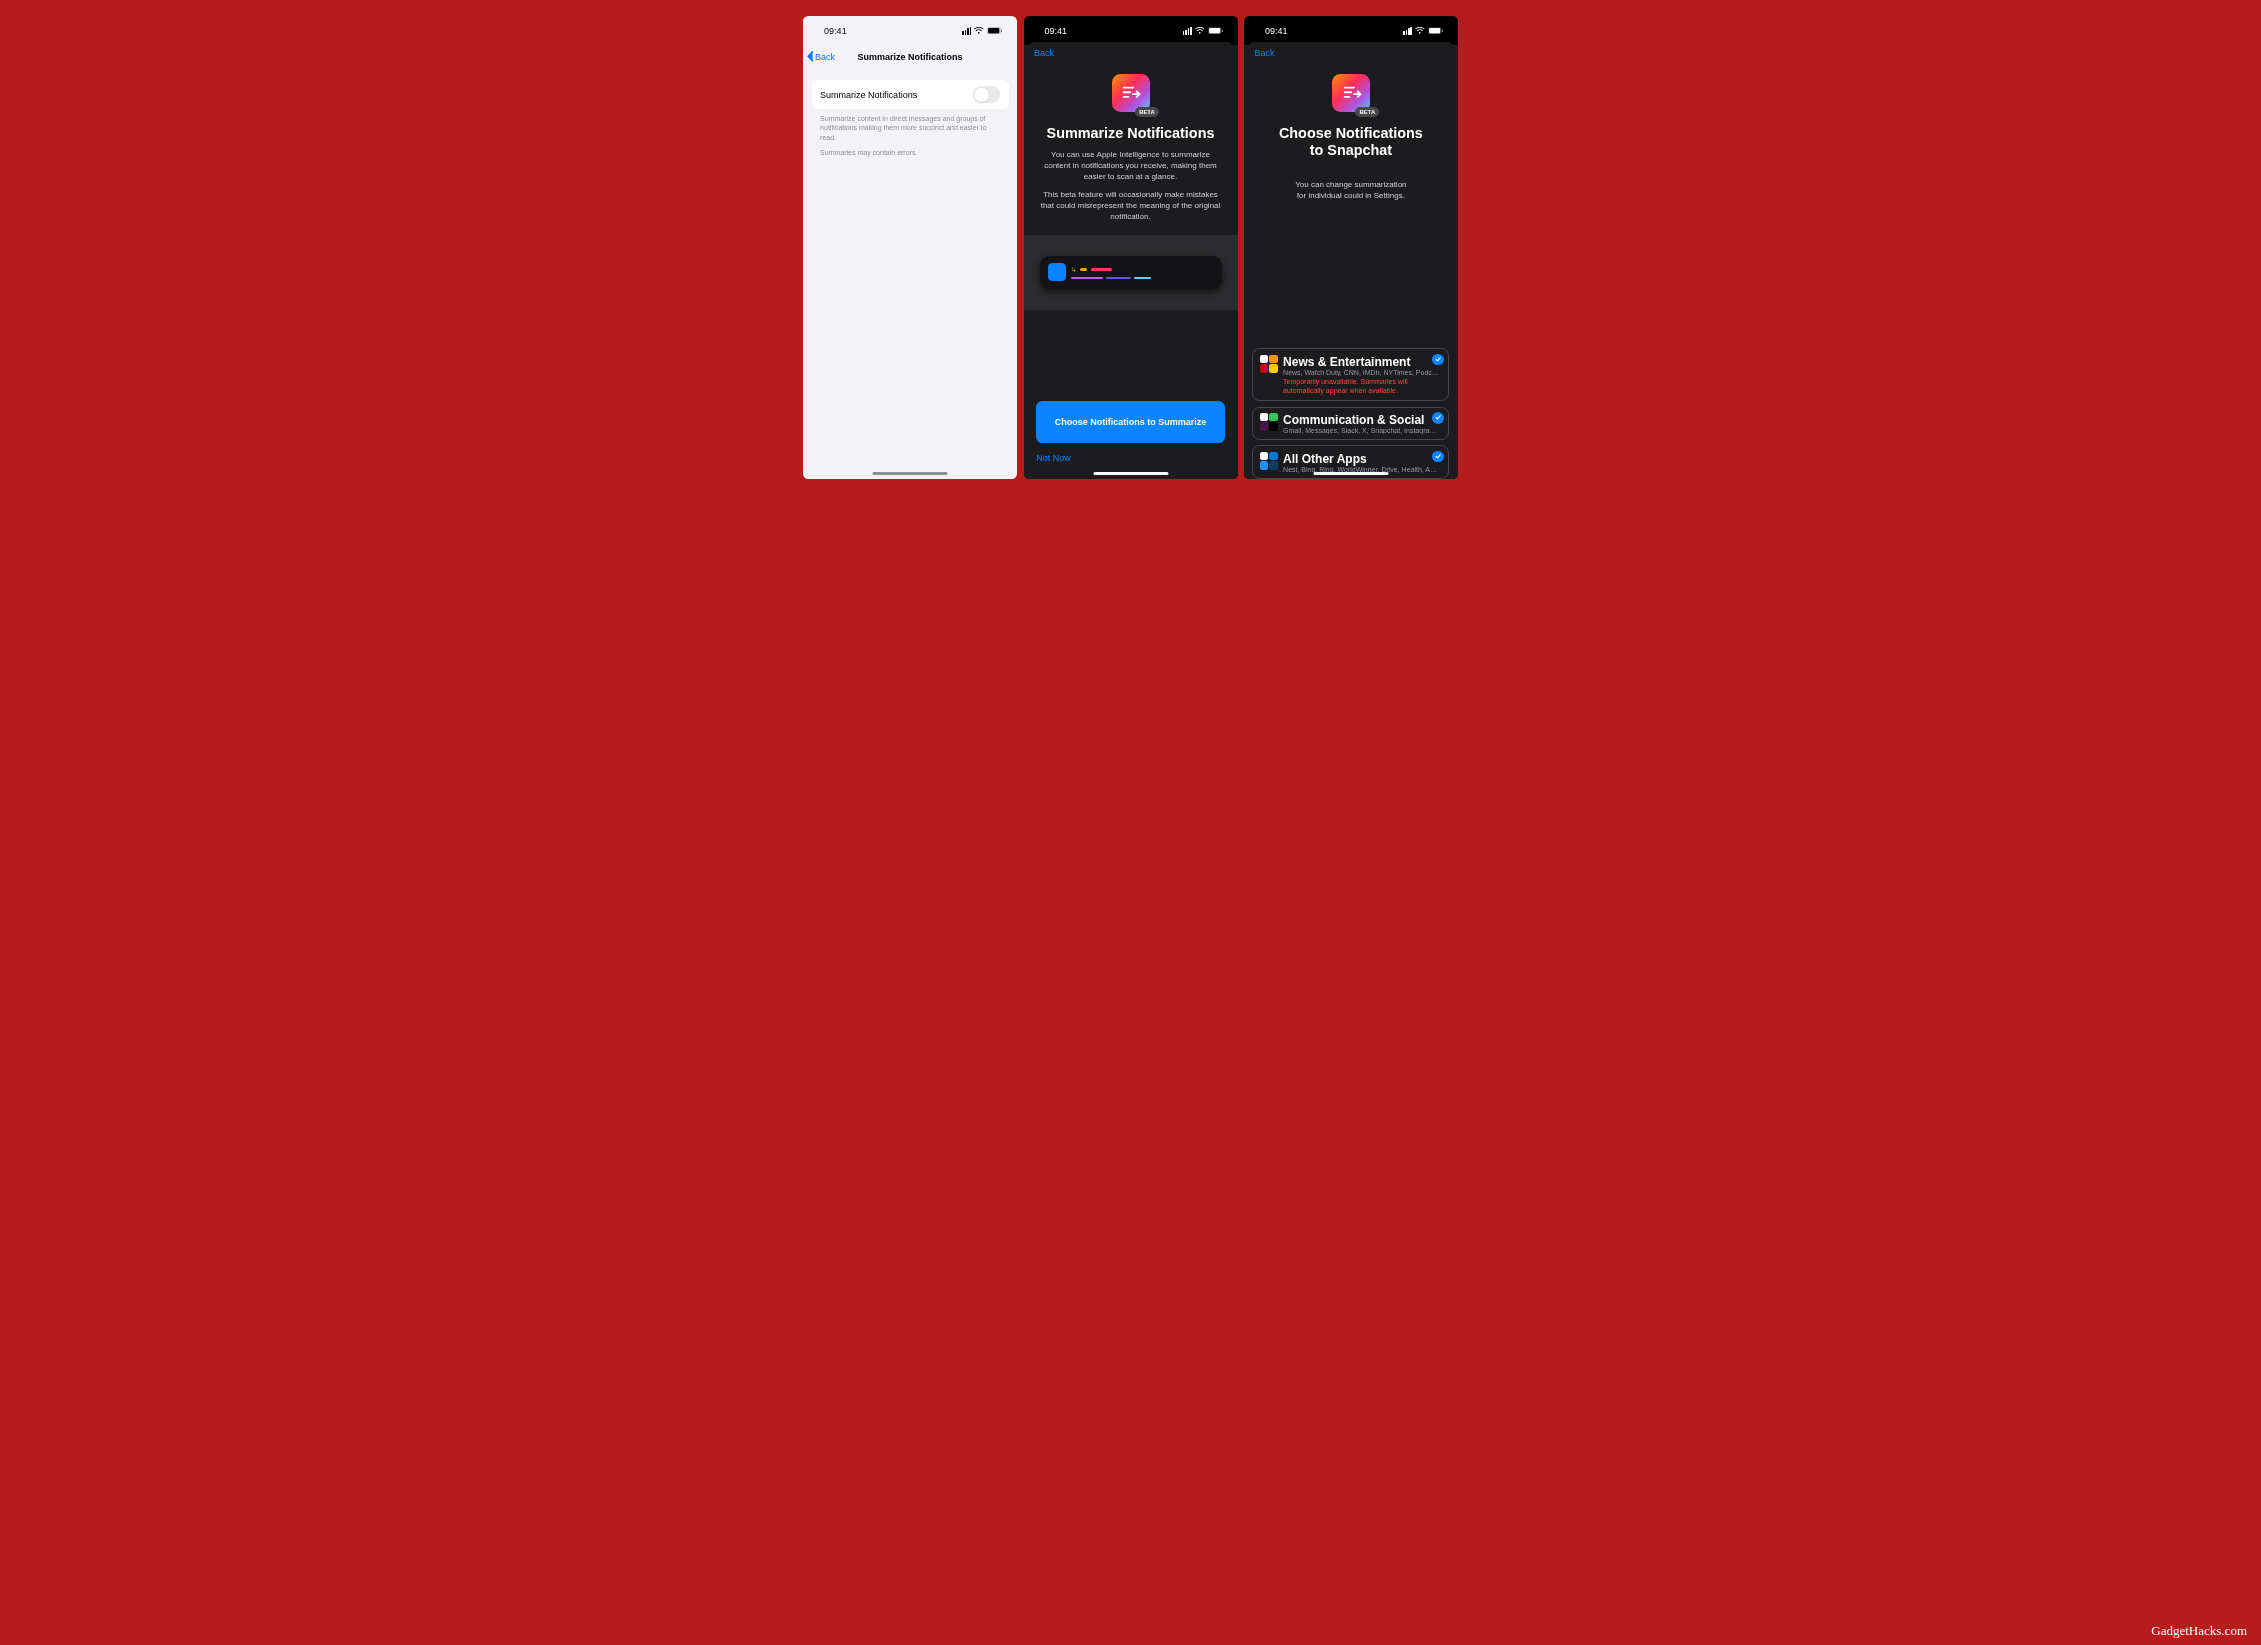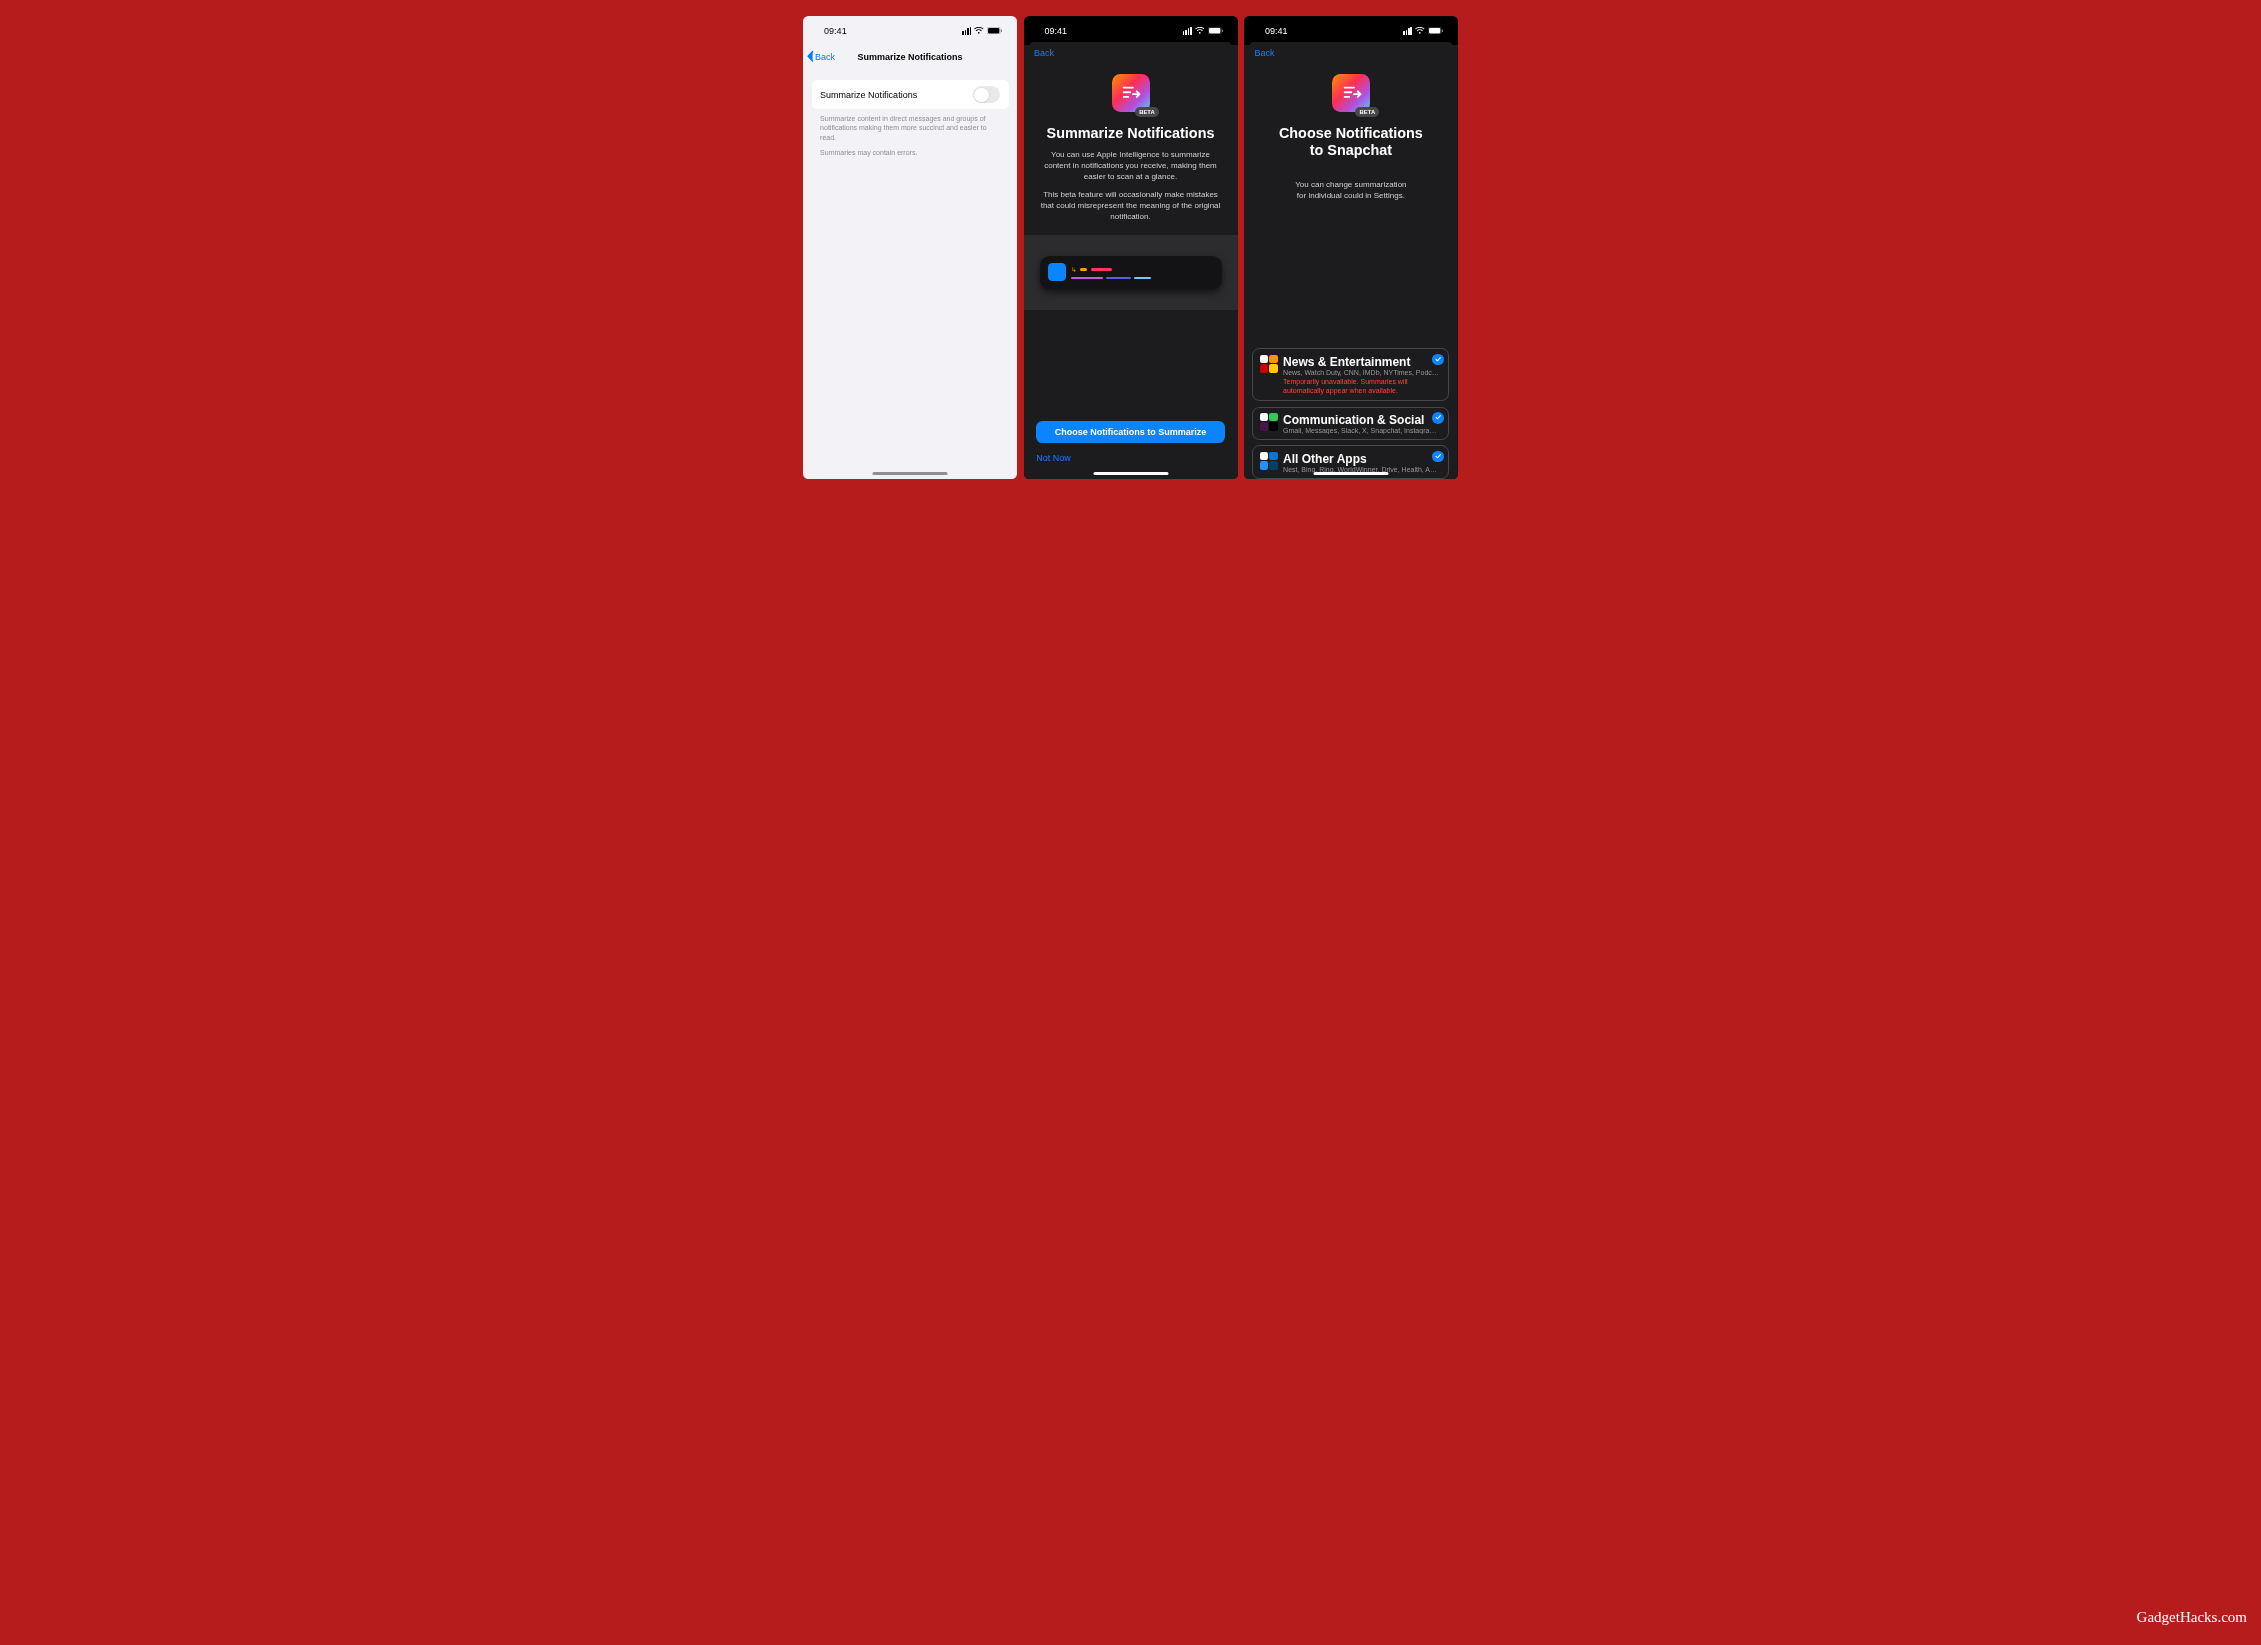--- a/index.html
+++ b/index.html
@@ -110,21 +110,21 @@
     display: flex; align-items: center; gap: 5.3px; box-shadow: 0 3.2px 7.5px rgba(0,0,0,0.6);
   }
   .notif-preview .sq { width: 18px; height: 18px; border-radius: 4.3px; background: #0a84ff; }
   .notif-preview .lines { flex:1; display:flex; flex-direction:column; gap:3.2px; }
   .notif-preview .row1 { display:flex; gap:3.2px; align-items:center; }
   .pill { height:2.7px; border-radius:1.6px; }
 
   .action-area { padding: 9.6px 12.8px 16px; margin-top: auto; }
   .primary-btn {
     background: #0a84ff; color: #fff; border: none; border-radius: 6.4px;
-    padding: 6px; font-size: 9px; font-weight: 600; width: 100%; text-align:center;
+    padding: 16px; font-size: 9px; font-weight: 600; width: 100%; text-align:center;
   }
   .secondary-link {
     color: #0a84ff; font-size: 9px; text-align: left; display:block; margin-top: 9.6px;
   }
   .beta-note { font-size: 6.4px; color: #8e8e93; text-align:center; margin-bottom: 7.5px; }
 
   
   .cat-list { padding: 6.4px 8.5px 0; display:flex; flex-direction:column; gap:5.3px; }
   .cat {
     border: 0.5px solid #48484a; border-radius: 7.5px; padding: 5.3px 6.4px;
@@ -146,22 +146,22 @@
   .check svg { width:6.4px; height:6.4px; }
 
   .home-indicator {
     position: absolute; bottom: 4.3px; left: 50%; transform: translateX(-50%);
     width: 75px; height: 2.7px; border-radius: 1.6px;
   }
   .phone.light .home-indicator { background: #8e8e93; }
   .phone.dark .home-indicator { background: #fff; }
 
   .watermark {
-    position: fixed; bottom: 19px; right: 14px; color: #fff;
-    font-family: Georgia, "Times New Roman", serif; font-size: 15px;
+    position: fixed; bottom: 6px; right: 14px; color: #fff;
+    font-family: Georgia, "Times New Roman", serif; font-size: 13px;
   }
 </style>
 </head>
 <body>
 
 <div class="container">
 
   <div class="phone light">
     <div class="status-bar">
       <span>09:41</span>

